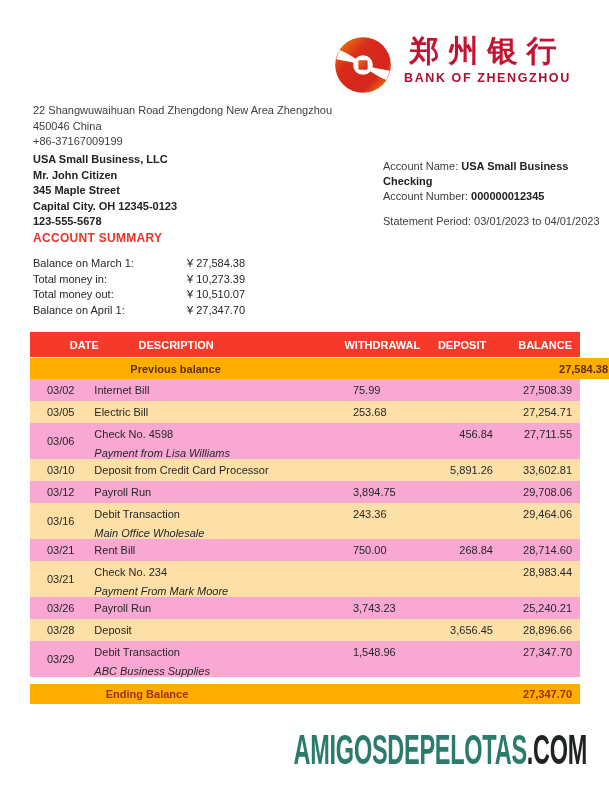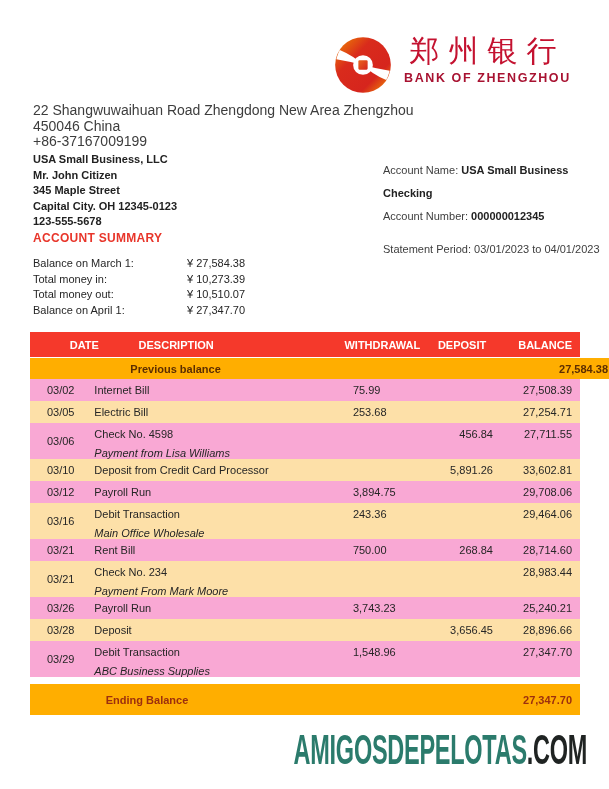--- a/index.html
+++ b/index.html
@@ -3,47 +3,47 @@
 <meta charset="utf-8">
 <style>
   html,body{margin:0;padding:0;background:#fff;}
   .page{position:relative;width:609px;height:789px;background:#fff;overflow:hidden;
         font-family:"Liberation Sans",sans-serif;color:#262626;}
 
   
   .brand{position:absolute;left:334px;top:33px;display:flex;align-items:flex-start;}
   .brand-mark{width:58px;height:58px;margin-top:3px;}
   .brand-text{margin-left:12px;text-align:center;}
-  .brand-cn{font-size:30px;font-weight:normal;color:#C41230;letter-spacing:9px;line-height:36px;
+  .brand-cn{font-size:30px;font-weight:bold;color:#C41230;letter-spacing:9px;line-height:36px;
             font-family:"DejaVu Sans",sans-serif;white-space:nowrap;}
   .brand-en{font-size:12.5px;font-weight:bold;color:#A81231;letter-spacing:1.6px;margin-top:2px;
             white-space:nowrap;}
 
   
-  .bank-address{position:absolute;left:33px;top:103px;font-size:14px;line-height:15.5px;color:#3D3D3D;}
+  .bank-address{position:absolute;left:33px;top:103px;font-size:11px;line-height:15.5px;color:#3D3D3D;}
   .customer{position:absolute;left:33px;top:152px;font-size:11px;line-height:15.5px;font-weight:bold;color:#222;}
-  .acct-info{position:absolute;left:383px;top:159px;font-size:11px;line-height:23px;color:#3D3D3D;}
+  .acct-info{position:absolute;left:383px;top:159px;font-size:11px;line-height:15px;color:#3D3D3D;}
   .acct-info .val{font-weight:bold;color:#222;}
   .acct-period{margin-top:10px;}
 
   
   .summary-title{position:absolute;left:33px;top:231px;font-size:12px;font-weight:bold;color:#E8352A;letter-spacing:.3px;}
   .summary{position:absolute;left:33px;top:256px;font-size:11px;line-height:15.5px;}
   .summary .s-row{display:flex;}
   .summary .s-label{width:154px;}
   .summary .s-value{white-space:nowrap;}
 
   
   .txn{position:absolute;left:30px;top:332px;width:550px;font-size:11px;}
   .t-row{display:flex;width:100%;}
   .t-head{background:#F5392B;color:#fff;font-weight:bold;height:25px;margin-bottom:1px;}
   .t-head>div{display:flex;align-items:center;padding-left:28px;}
   .gold{background:#FFAE00;height:21px;font-weight:bold;}
   .gold.prev{color:#5C2E00;padding-left:36px;}
-  .gold.end{color:#9C2F0E;height:31px;gap:23px;}
+  .gold.end{color:#9C2F0E;height:20px;gap:23px;}
   .gold>div{display:flex;align-items:center;}
   .white{background:#f9a8d4;}
   .cream{background:#FDE0A8;}
   .sgl{height:22px;}
   .sgl>div{display:flex;align-items:center;}
   .dbl{height:36px;}
   .dbl .c-date{display:flex;align-items:center;}
   .dbl .c-wd,.dbl .c-dep,.dbl .c-bal{display:flex;align-items:flex-start;padding-top:5px;}
   .dbl .c-desc{display:block;padding-top:5px;}
   .t-gap{height:7px;background:#fff;}

